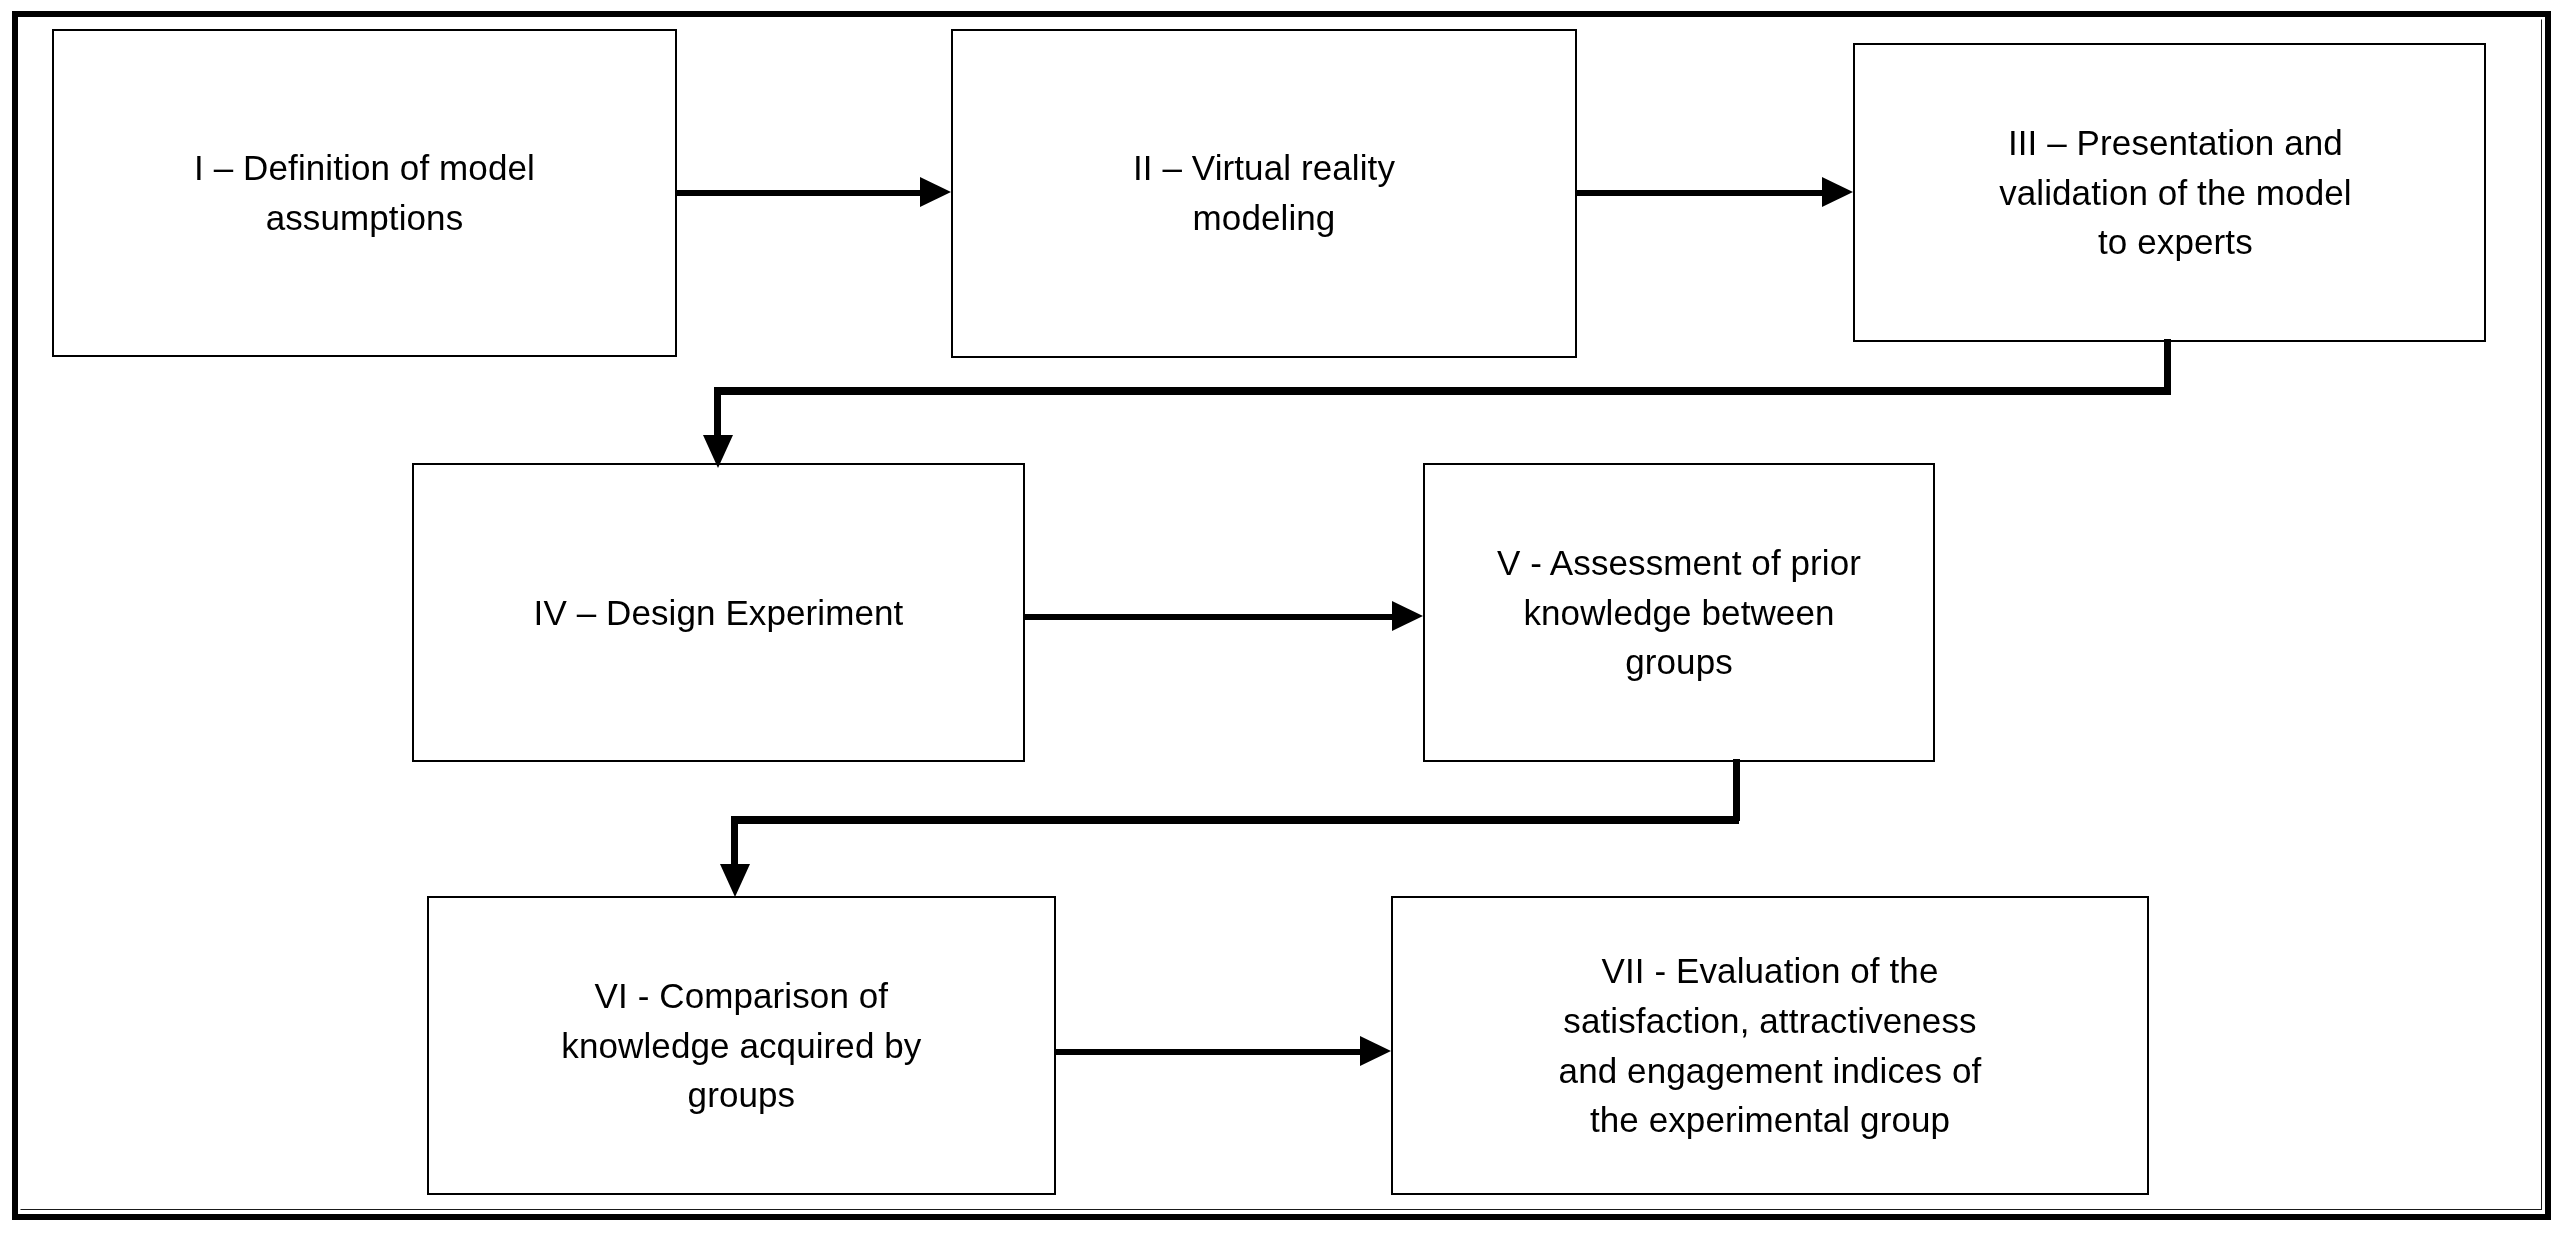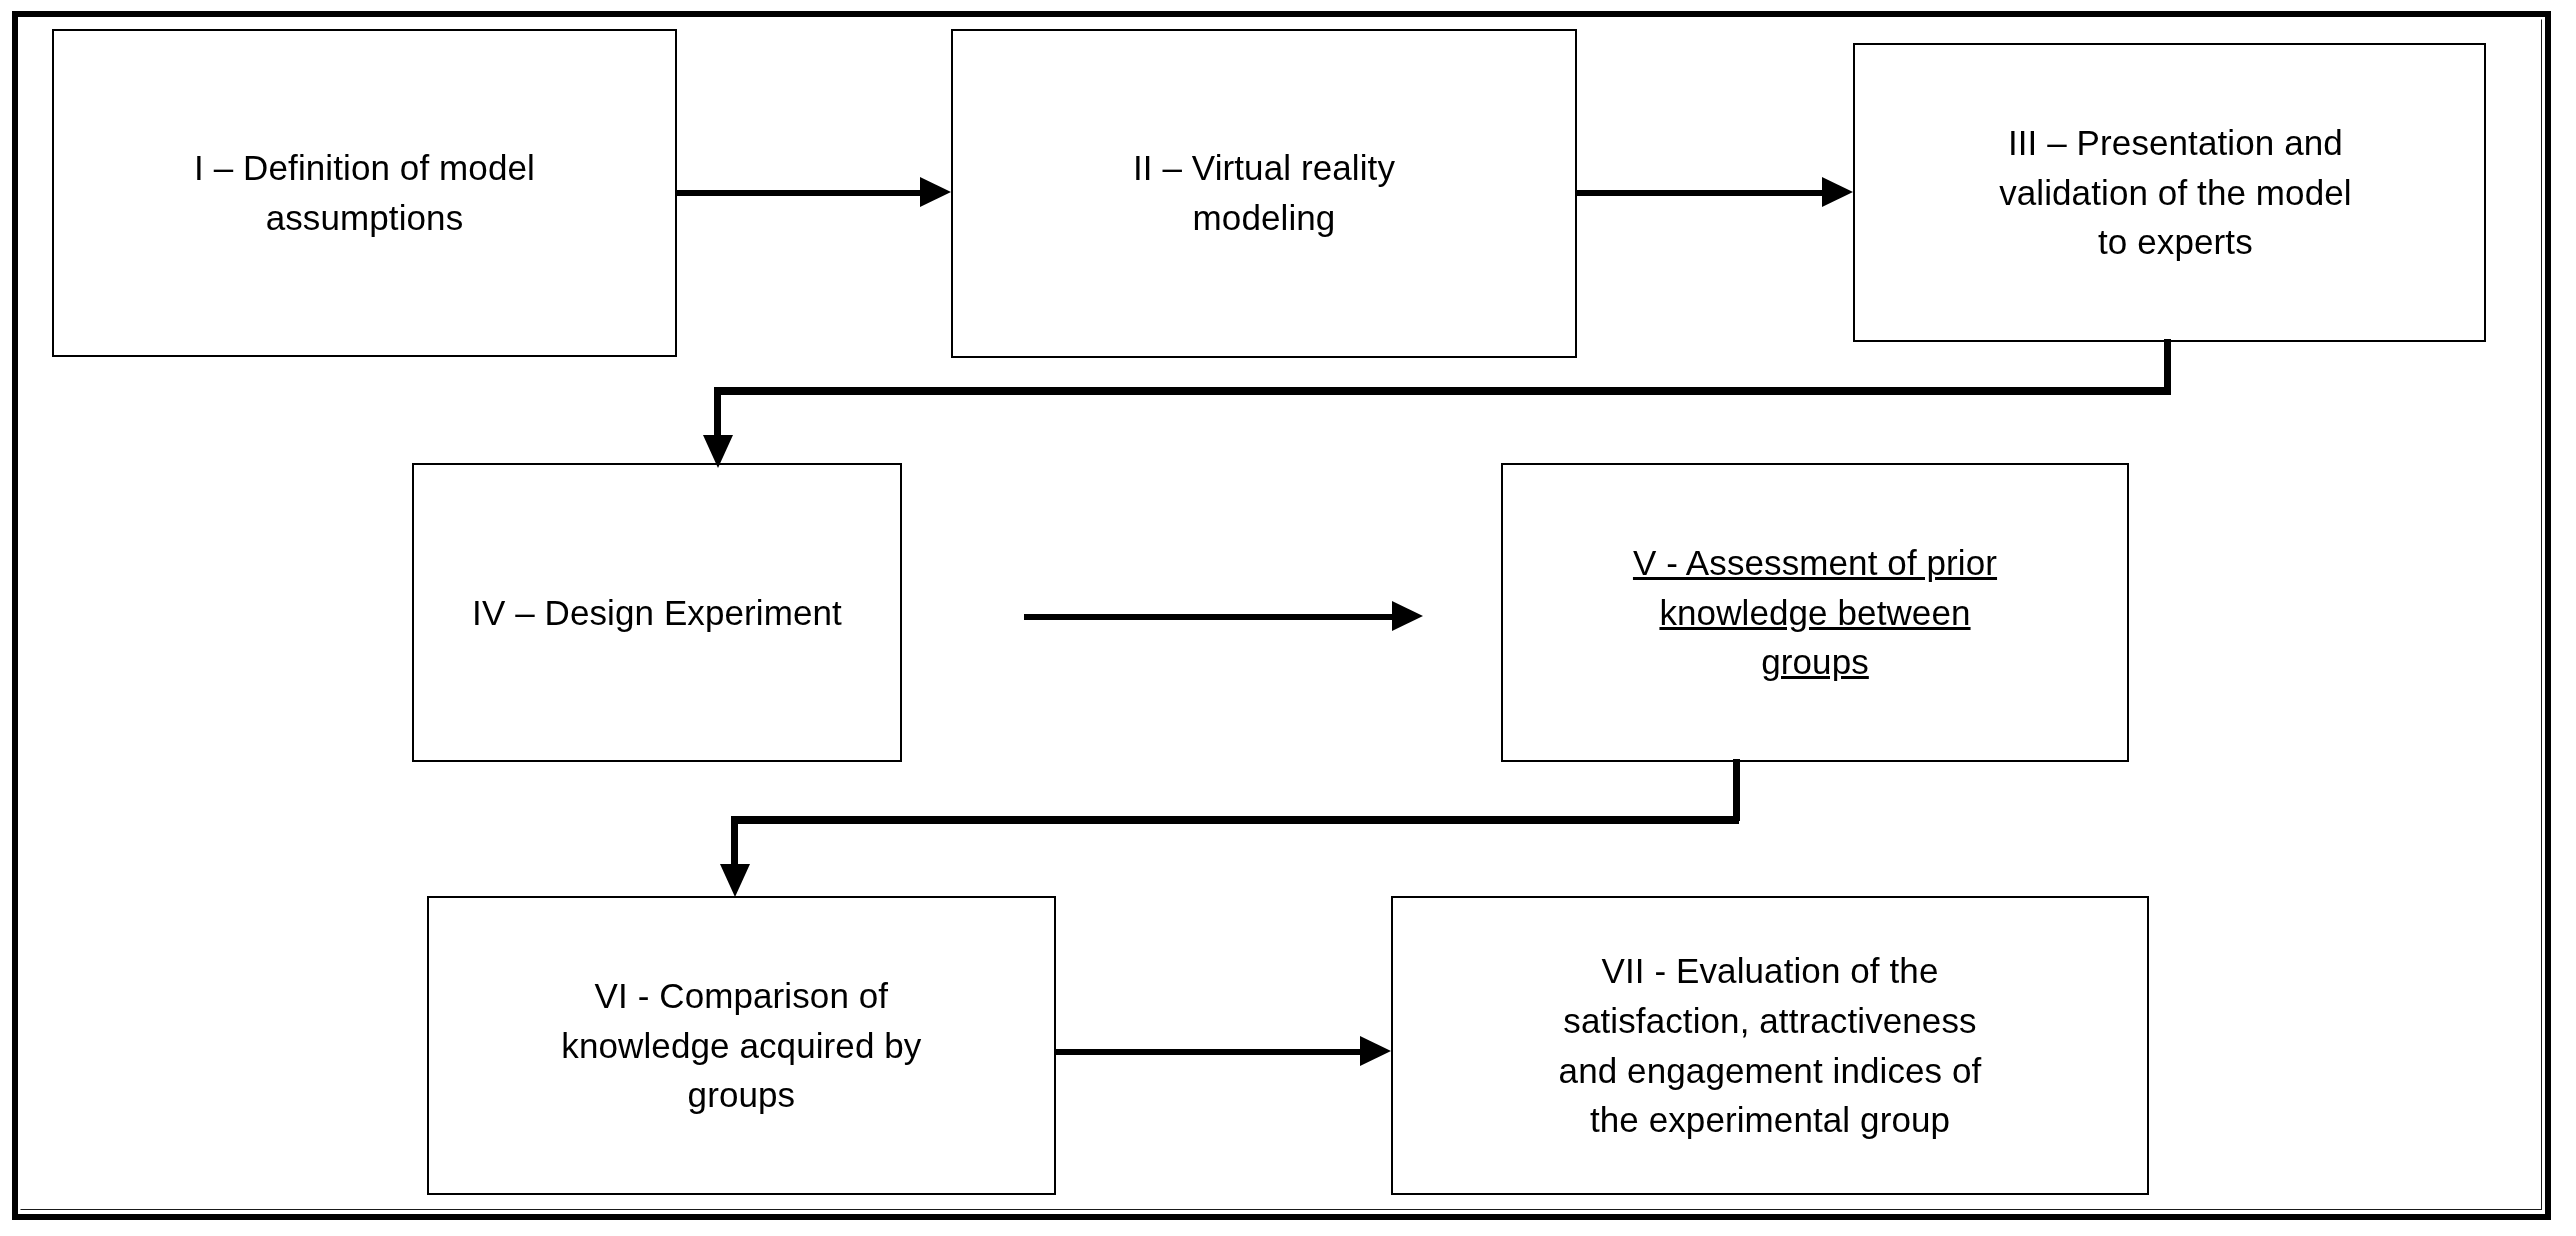--- a/index.html
+++ b/index.html
@@ -120,25 +120,25 @@
     <span class="node-text">I – Definition of model
 assumptions</span>
   </div>
 
   <div class="node" style="left:1853px; top:43px; width:633px; height:299px;padding-left:24px;">
     <span class="node-text">III – Presentation  and
 validation of the model
 to experts</span>
   </div>
 
-  <div class="node" style="left:412px; top:463px; width:490px; height:299px;">
+  <div class="node" style="left:412px; top:463px; width:613px; height:299px;">
     <span class="node-text">IV – Design Experiment</span>
   </div>
 
-  <div class="node" style="left:1501px; top:463px; width:628px; height:299px;text-decoration:underline;">
+  <div class="node" style="left:1423px; top:463px; width:512px; height:299px;">
     <span class="node-text">V - Assessment of prior
 knowledge between
 groups</span>
   </div>
 
   <div class="node" style="left:427px; top:896px; width:629px; height:299px;padding-left:12px;">
     <span class="node-text">VI - Comparison of
 knowledge acquired by
 groups</span>
   </div>

